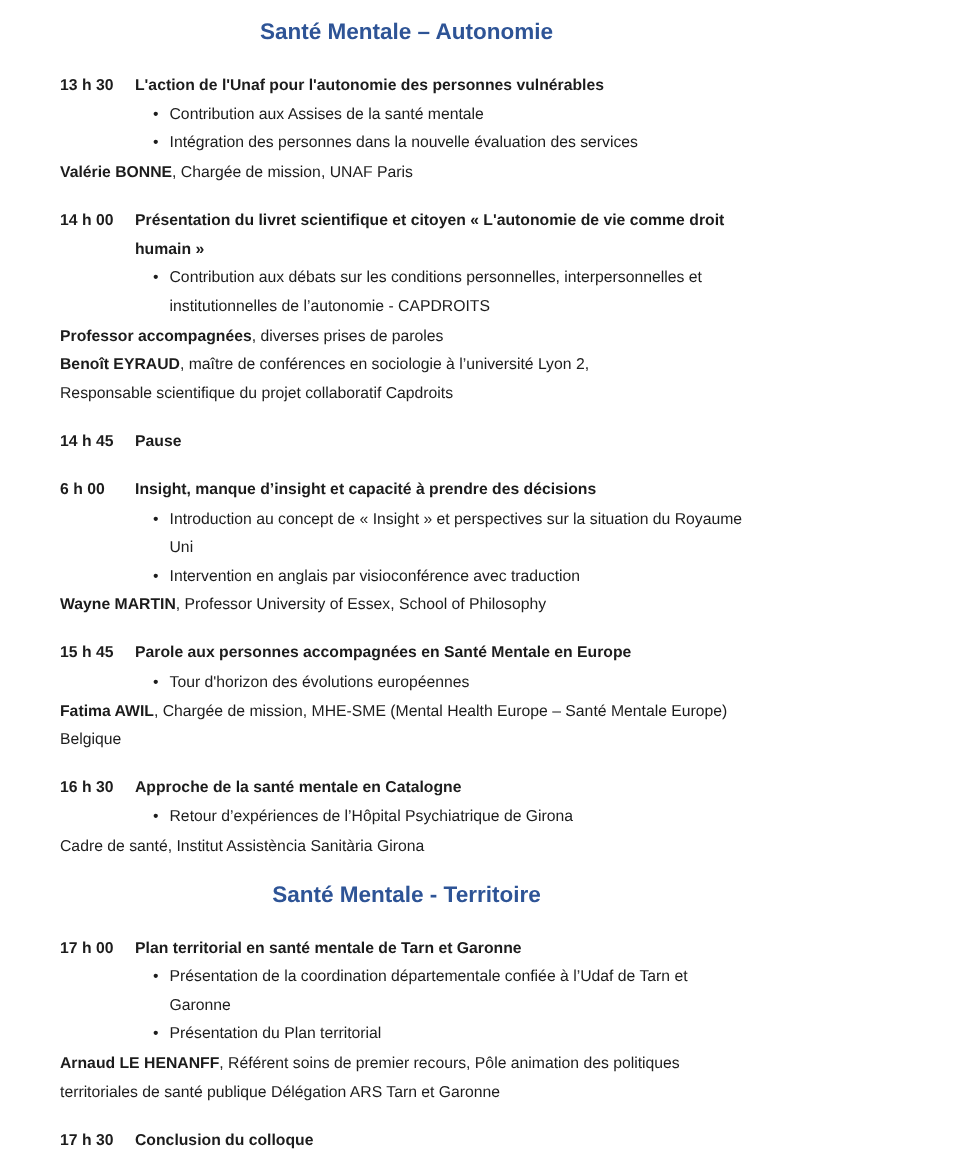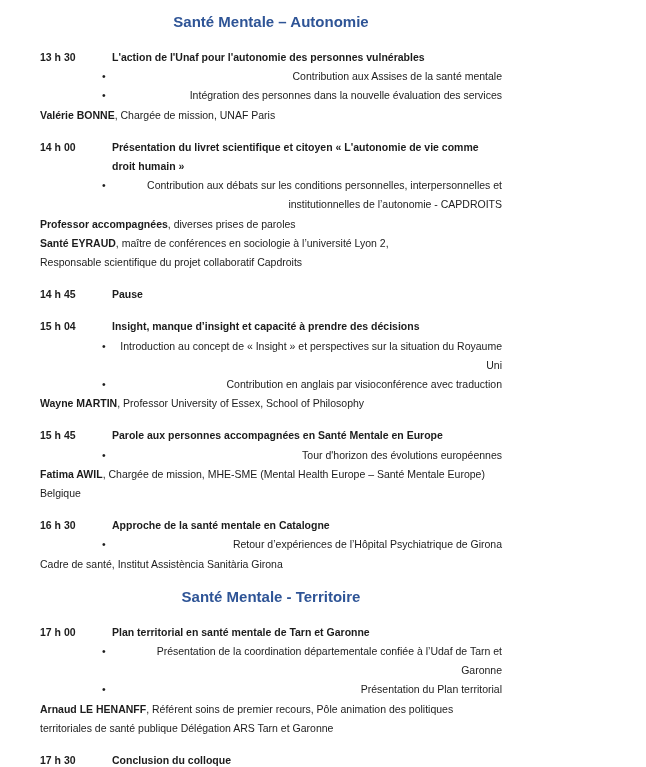--- a/index.html
+++ b/index.html
@@ -32,40 +32,38 @@
     margin-top: 5px;
     margin-bottom: 16px;
   }
   .item {
     font-size: 10.5px;
     line-height: 19.2px;
     margin-bottom: 13px;
   }
   .row {
     display: flex;
-    gap: 22px;
   }
   .time {
     flex: 0 0 50px;
     font-weight: bold;
     white-space: nowrap;
   }
   .heading {
     font-weight: bold;
   }
   ul.bullets {
     list-style: none;
     margin: 0;
     padding: 0 0 0 61px;
   }
   ul.bullets li {
     position: relative;
     padding-left: 12px;
     max-width: 492px;
-    text-align: right;
   }
   ul.bullets li::before {
     content: "\2022";
     position: absolute;
     left: 1px;
     top: 0;
   }
   .speaker {
     text-align: left;
     max-width: 540px;
@@ -96,39 +94,39 @@
 
   <div class="item">
     <div class="row">
       <span class="time">14 h 00</span>
       <span class="heading">Présentation du livret scientifique et citoyen « L'autonomie de vie comme droit humain »</span>
     </div>
     <ul class="bullets">
       <li>Contribution aux débats sur les conditions personnelles, interpersonnelles et institutionnelles de l’autonomie - CAPDROITS</li>
     </ul>
     <div class="speaker"><span class="b">Professor accompagnées</span><span>, diverses prises de paroles</span></div>
-    <div class="speaker"><span class="b">Santé EYRAUD</span><span>, maître de conférences en sociologie à l’université Lyon 2,</span></div>
+    <div class="speaker"><span class="b">Benoît EYRAUD</span><span>, maître de conférences en sociologie à l’université Lyon 2,</span></div>
     <div class="speaker"><span class="b"></span><span>Responsable scientifique du projet collaboratif Capdroits</span></div>
   </div>
 
   <div class="item">
     <div class="row">
       <span class="time">14 h 45</span>
       <span class="heading">Pause</span>
     </div>
   </div>
 
   <div class="item">
     <div class="row">
-      <span class="time">15 h 04</span>
+      <span class="time">6 h 00</span>
       <span class="heading">Insight, manque d’insight et capacité à prendre des décisions</span>
     </div>
     <ul class="bullets">
       <li>Introduction au concept de « Insight » et perspectives sur la situation du Royaume Uni</li>
-      <li>Contribution en anglais par visioconférence avec traduction</li>
+      <li>Intervention en anglais par visioconférence avec traduction</li>
     </ul>
     <div class="speaker"><span class="b">Wayne MARTIN</span><span>, Professor University of Essex, School of Philosophy</span></div>
   </div>
 
   <div class="item">
     <div class="row">
       <span class="time">15 h 45</span>
       <span class="heading">Parole aux personnes accompagnées en Santé Mentale en Europe</span>
     </div>
     <ul class="bullets">

